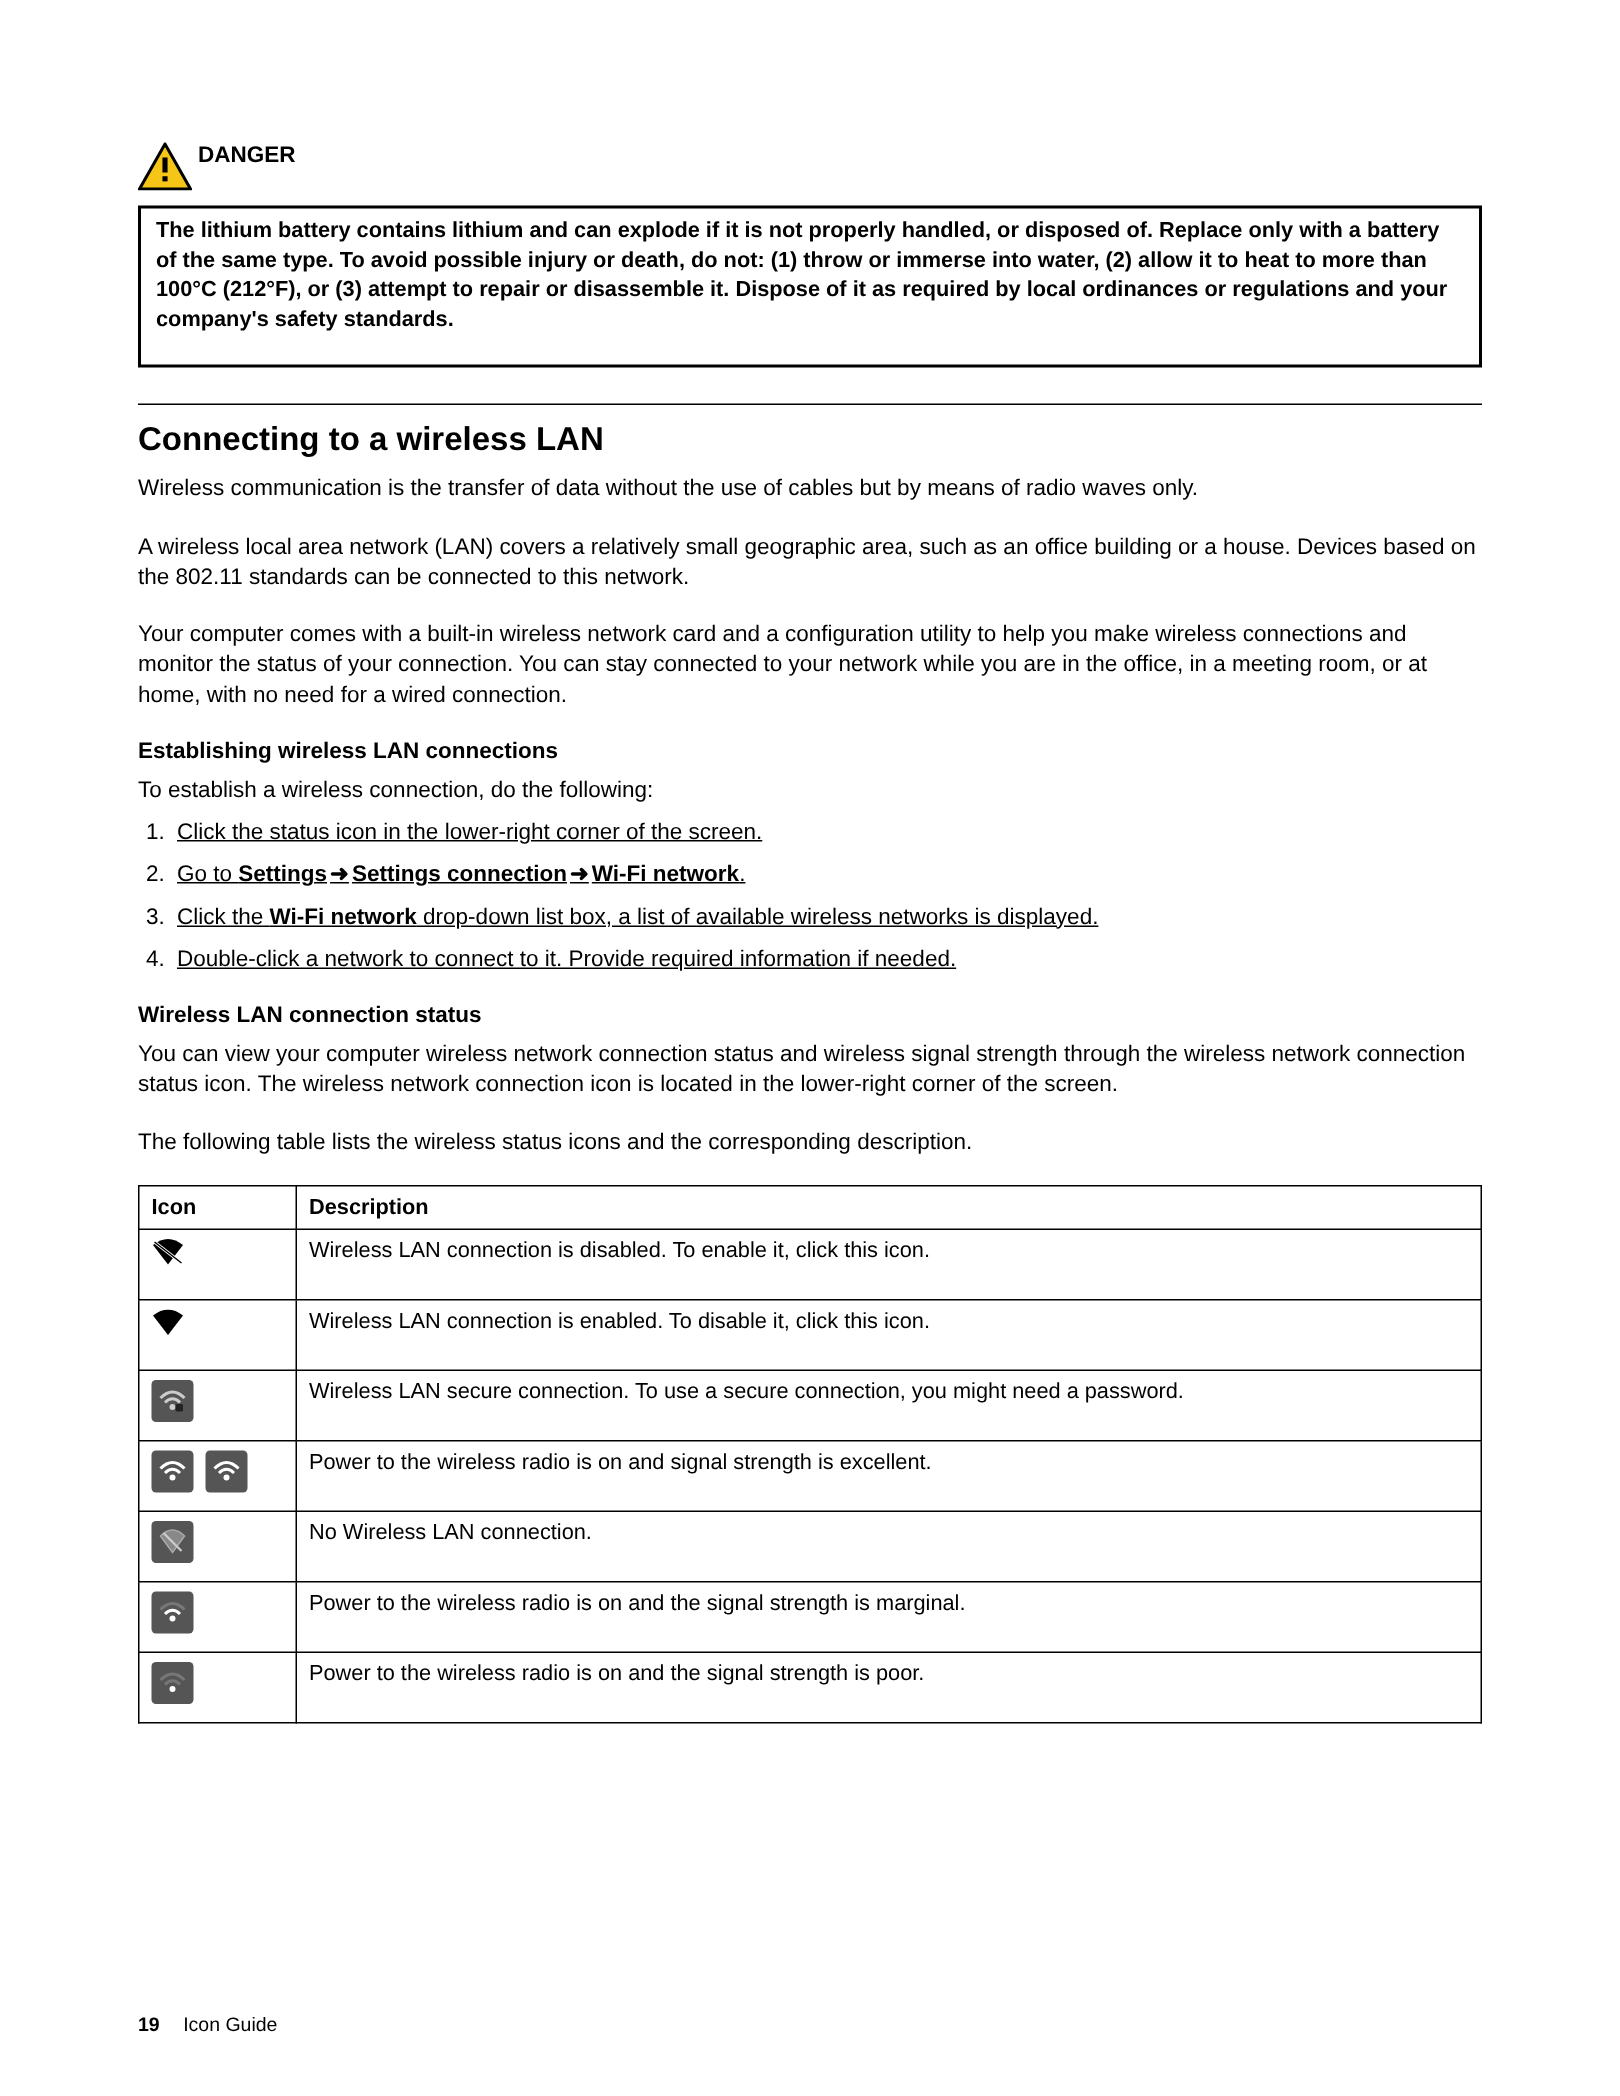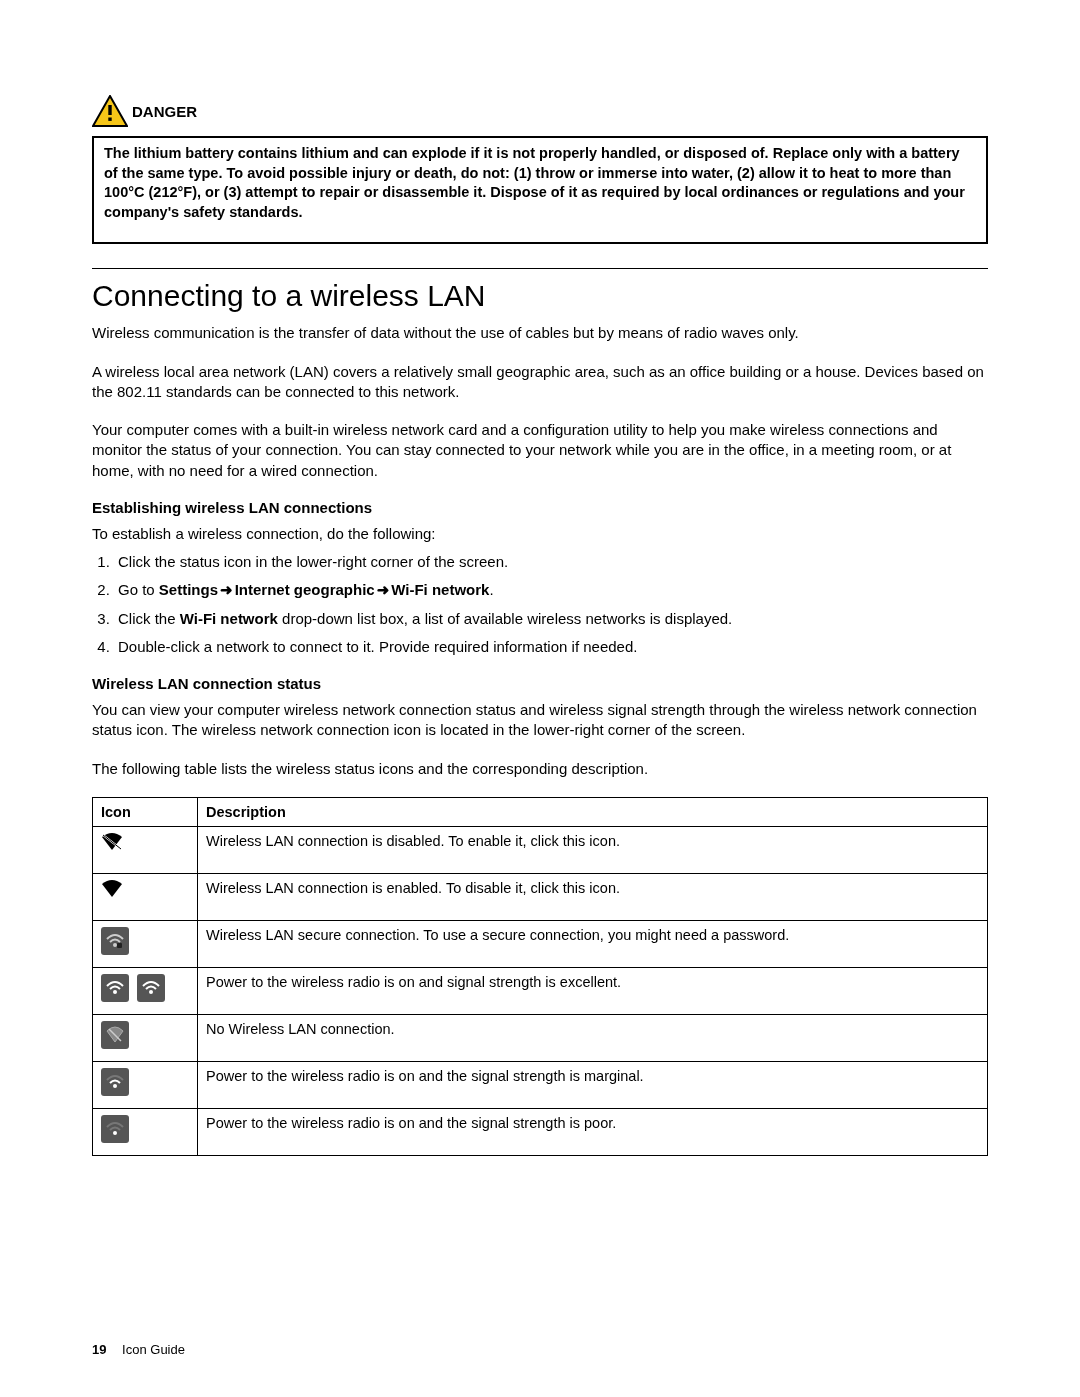--- a/index.html
+++ b/index.html
@@ -12,21 +12,21 @@
   }
   .page {
     width: 1080px;
     min-height: 1397px;
     box-sizing: border-box;
     padding: 95px 92px 0 92px;
     position: relative;
   }
   .danger-header {
     display: flex;
-    align-items: center;
+    align-items: flex-start;
     margin-bottom: 6px;
   }
   .danger-header svg {
     width: 36px;
     height: 32px;
     margin-right: 4px;
   }
   .danger-label {
     font-weight: bold;
     font-size: 15px;
@@ -38,37 +38,38 @@
     font-weight: bold;
     font-size: 14.5px;
     line-height: 1.35;
   }
   .rule {
     border: none;
     border-top: 1.5px solid #000;
     margin: 24px 0 10px 0;
   }
   h2.section-title {
-    font-size: 30px;
-    font-weight: normal;
+    font-size: 22px;
+    font-weight: bold;
     margin: 8px 0 10px 0;
   }
   p {
     margin: 0 0 18px 0;
     line-height: 1.35;
     font-size: 15px;
   }
   .subhead {
     font-weight: bold;
     font-size: 15px;
     margin: 0 0 8px 0;
   }
   ol.steps {
     margin: 0 0 18px 22px;
     padding: 0;
+    text-decoration: underline;
   }
   ol.steps li {
     margin-bottom: 8px;
     padding-left: 4px;
     line-height: 1.35;
   }
   table.icon-table {
     border-collapse: collapse;
     width: 100%;
     margin-top: 4px;
@@ -137,21 +138,21 @@
   <p>Wireless communication is the transfer of data without the use of cables but by means of radio waves only.</p>
   <p>A wireless local area network (LAN) covers a relatively small geographic area, such as an office building or a house. Devices based on the 802.11 standards can be connected to this network.</p>
   <p>Your computer comes with a built-in wireless network card and a configuration utility to help you make wireless connections and monitor the status of your connection. You can stay connected to your network while you are in the office, in a meeting room, or at home, with no need for a wired connection.</p>
 
   <div class="subhead">Establishing wireless LAN connections</div>
   <p style="margin-bottom:8px">To establish a wireless connection, do the following:</p>
 
   <ol class="steps">
     <li>Click the status icon in the lower-right corner of the screen.</li>
     <li>
-      <span>Go to </span><span class="b">Settings</span><span class="arrow">➜</span><span class="b">Internet geographic</span><span class="arrow">➜</span><span class="b">Wi-Fi network</span>.
+      <span>Go to </span><span class="b">Settings</span><span class="arrow">➜</span><span class="b">Settings connection</span><span class="arrow">➜</span><span class="b">Wi-Fi network</span>.
     </li>
     <li>
       <span>Click the </span><span class="b">Wi-Fi network</span><span> drop-down list box, a list of available wireless networks is displayed.</span>
     </li>
     <li>Double-click a network to connect to it. Provide required information if needed.</li>
   </ol>
 
   <div class="subhead">Wireless LAN connection status</div>
   <p>You can view your computer wireless network connection status and wireless signal strength through the wireless network connection status icon. The wireless network connection icon is located in the lower-right corner of the screen.</p>
   <p>The following table lists the wireless status icons and the corresponding description.</p>

